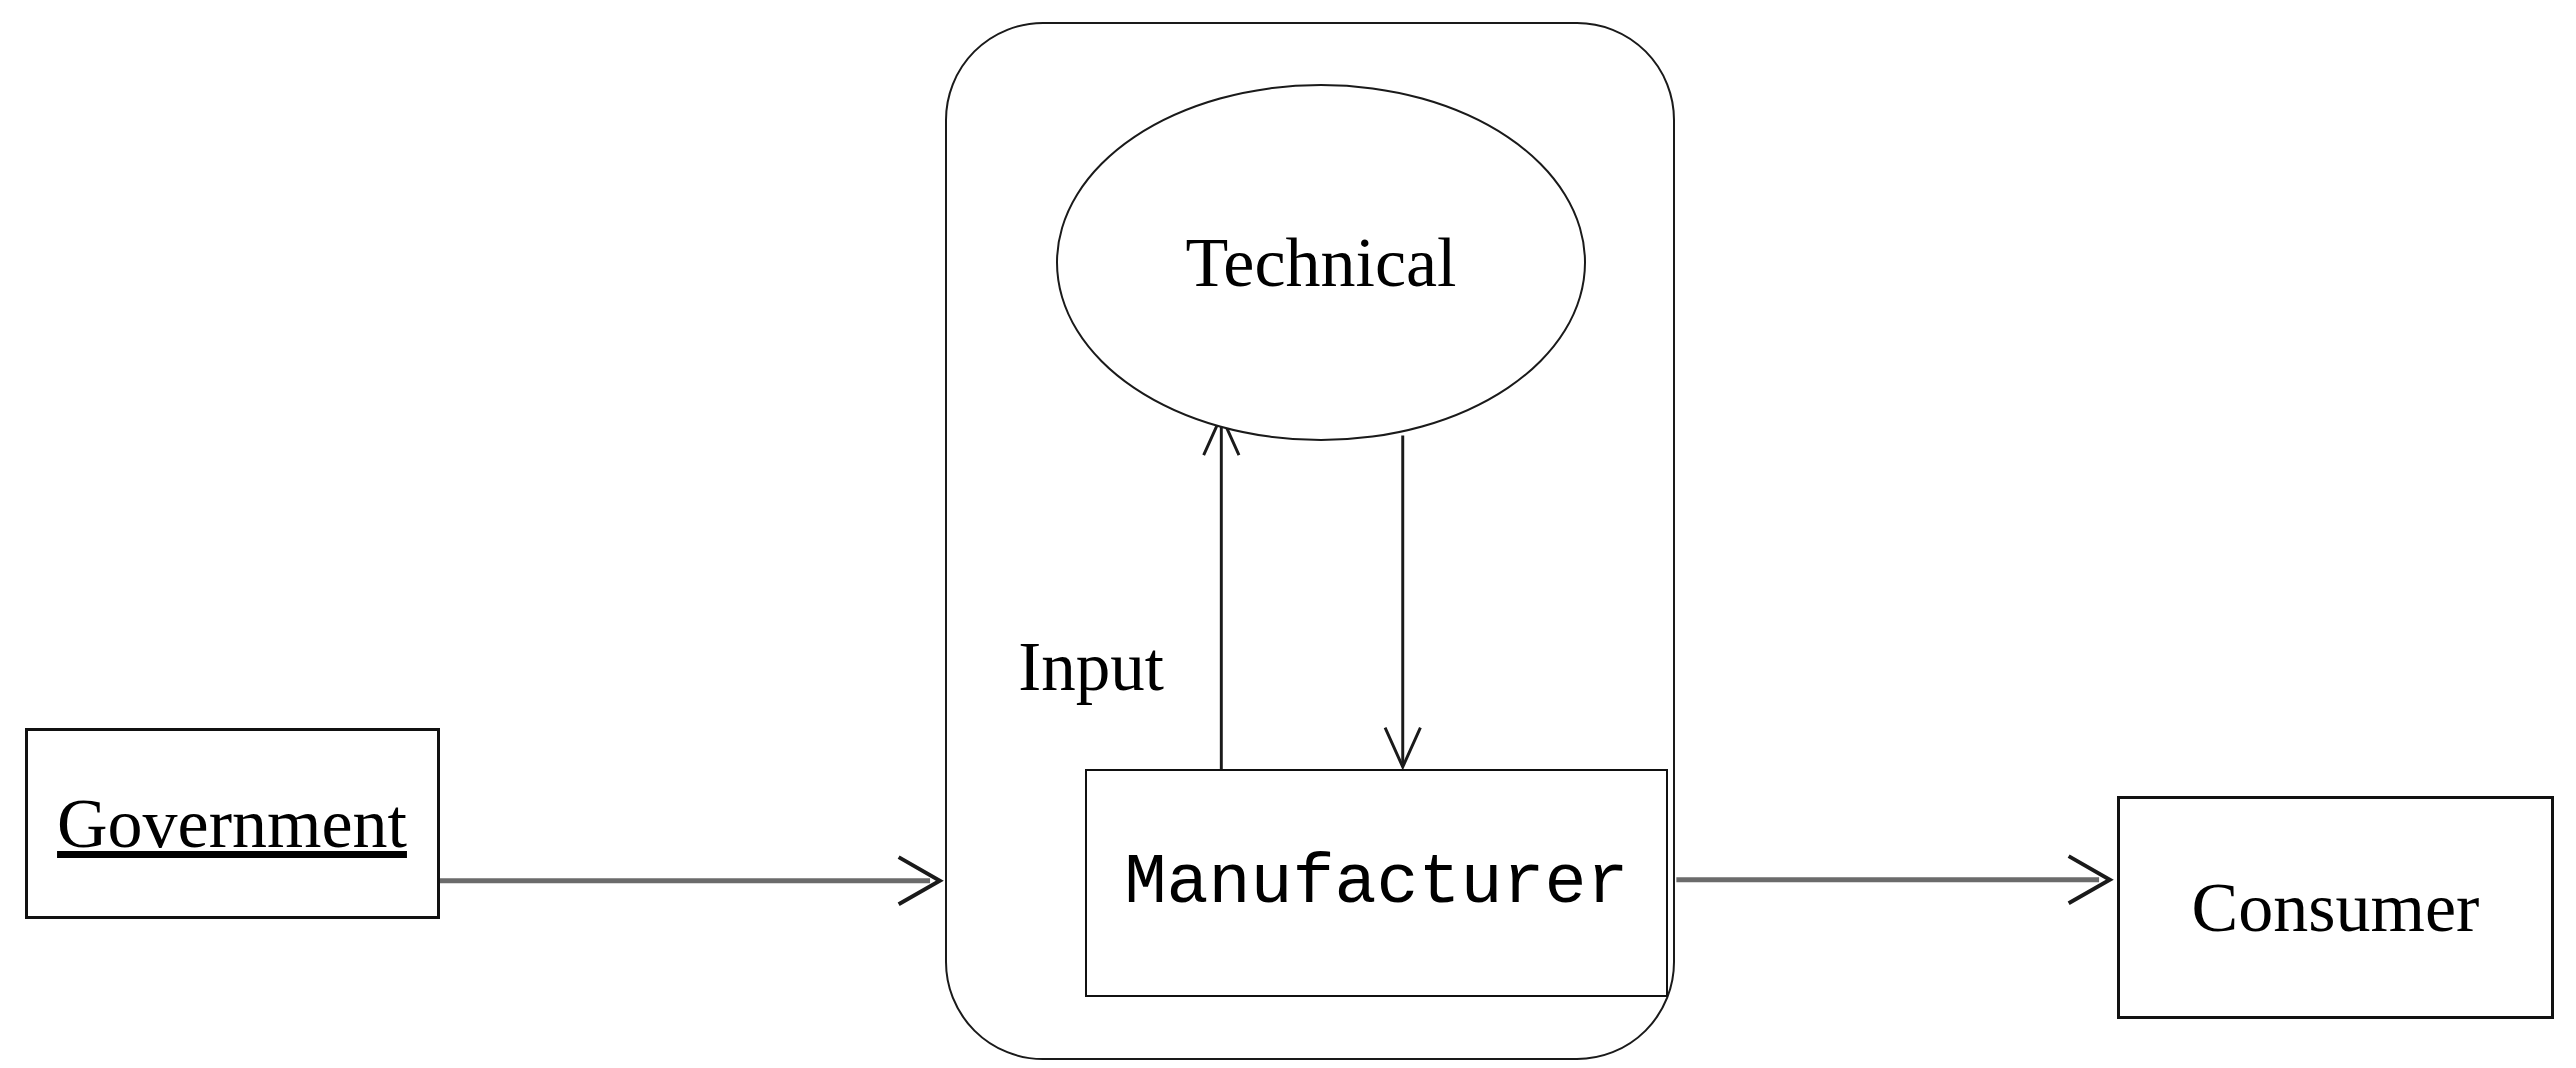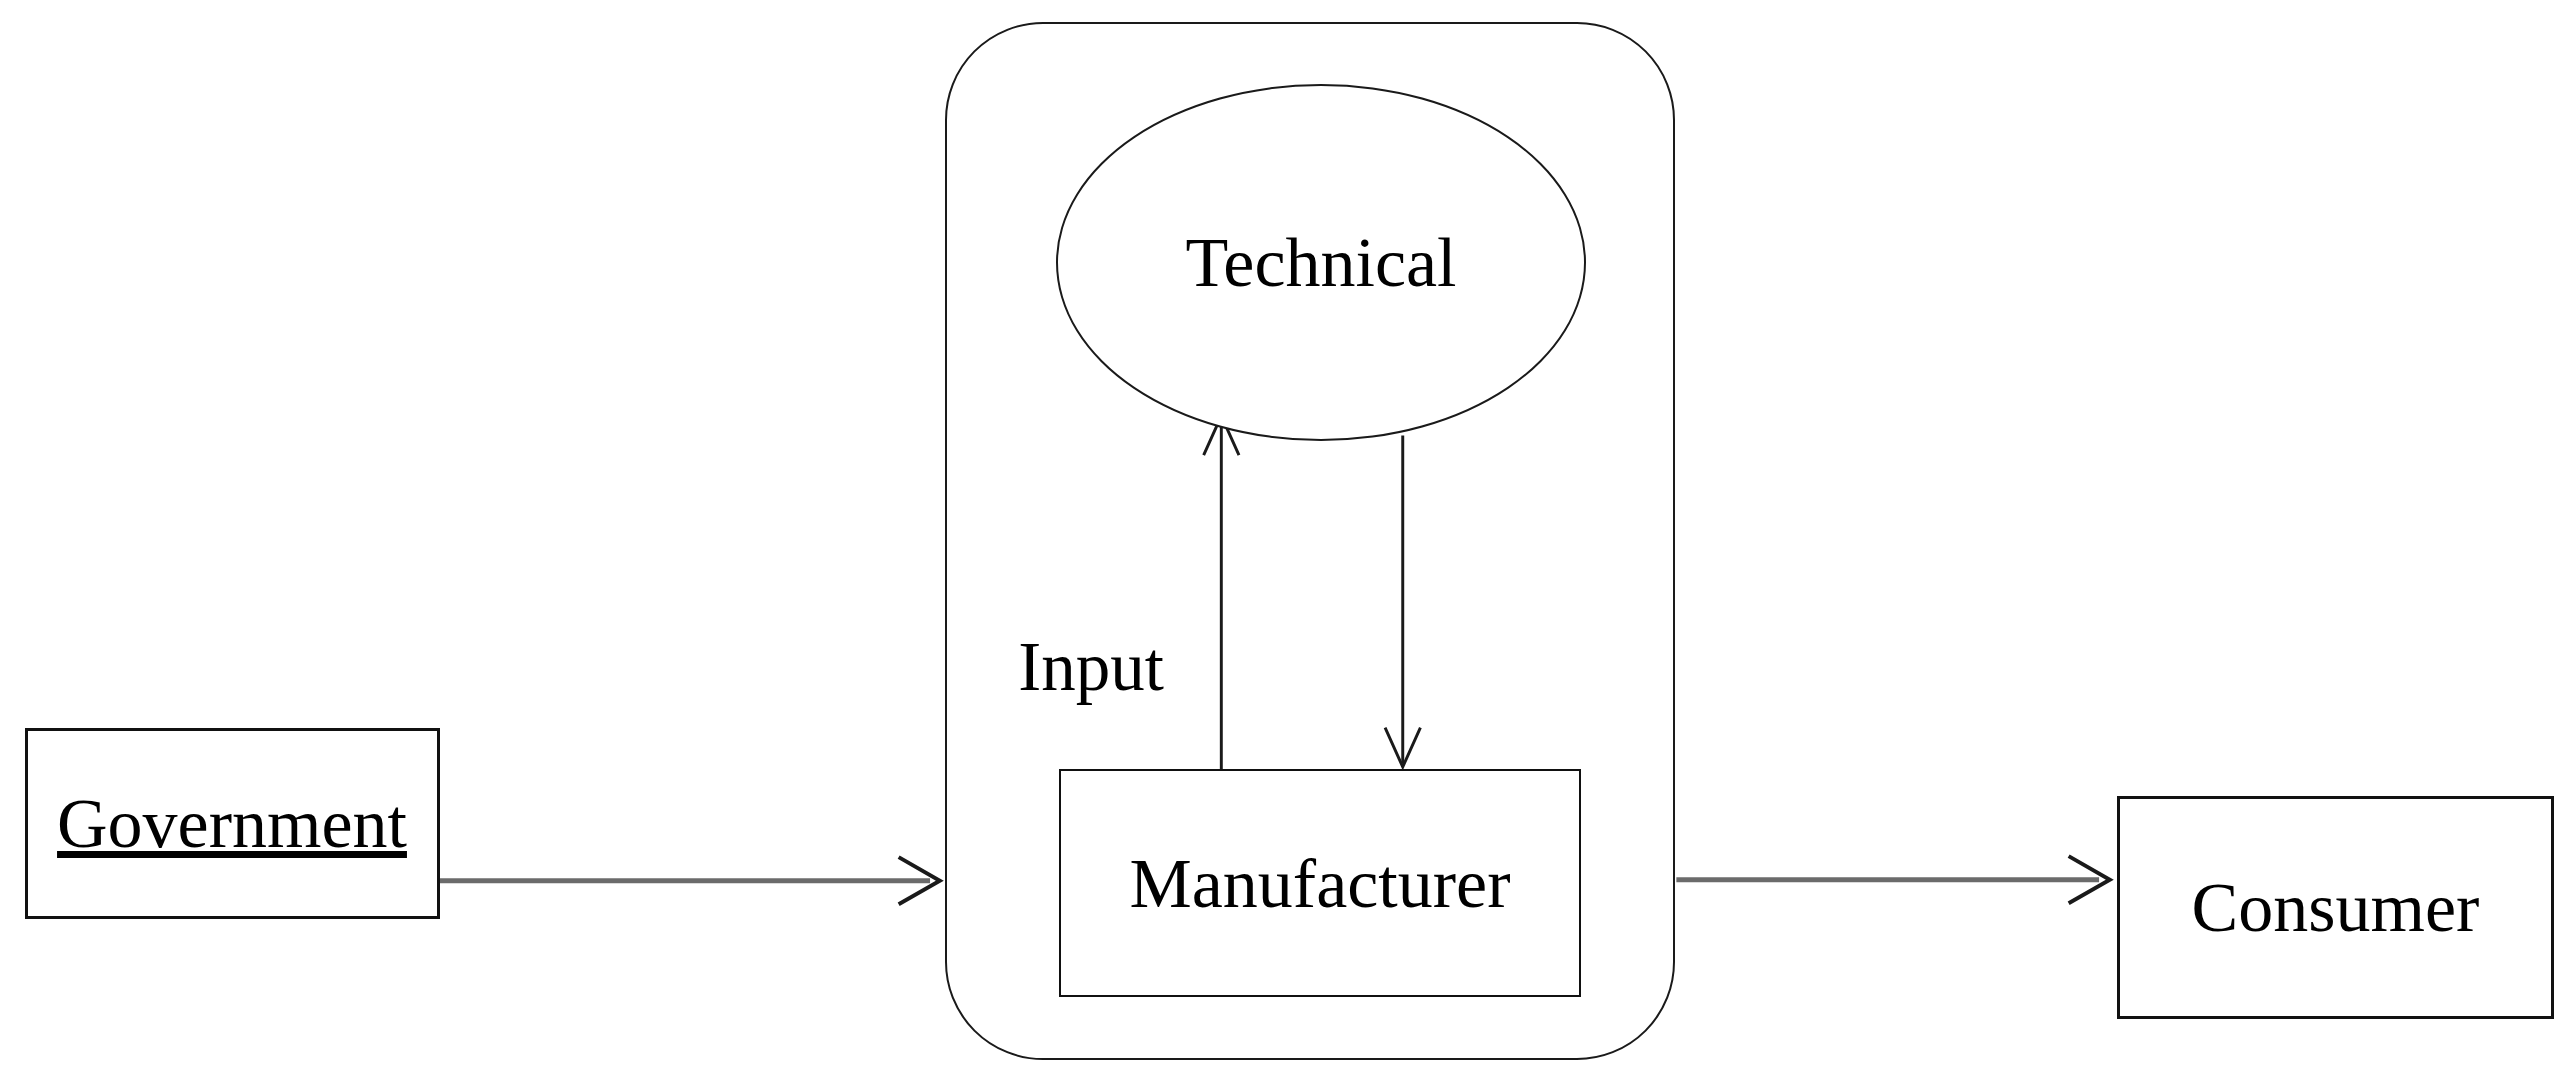--- a/index.html
+++ b/index.html
@@ -57,23 +57,24 @@
     width: 530px; height: 357px;
     border: 2.9px solid #1a1a1a;
     border-radius: 50%;
     flex-direction: column;
     text-align: center;
   }
   .ellipse-technical .node-label {
     line-height: 1.22;
   }
   .box-manufacturer {
-    left: 1059px; top: 769px;
-    width: 522px; height: 228px;
+    left: 1085px; top: 769px;
+    width: 583px; height: 228px;
     border: 2.9px solid #111111;
+    font-family: Liberation Mono, monospace;
   }
   .box-consumer {
     left: 2117px; top: 768px;
     width: 437px; height: 223px;
     border: 3.9px solid #111111;
     margin-top: 28px;
   }
   .edge-label {
     position: absolute;
     transform: translate(-50%, -50%);

